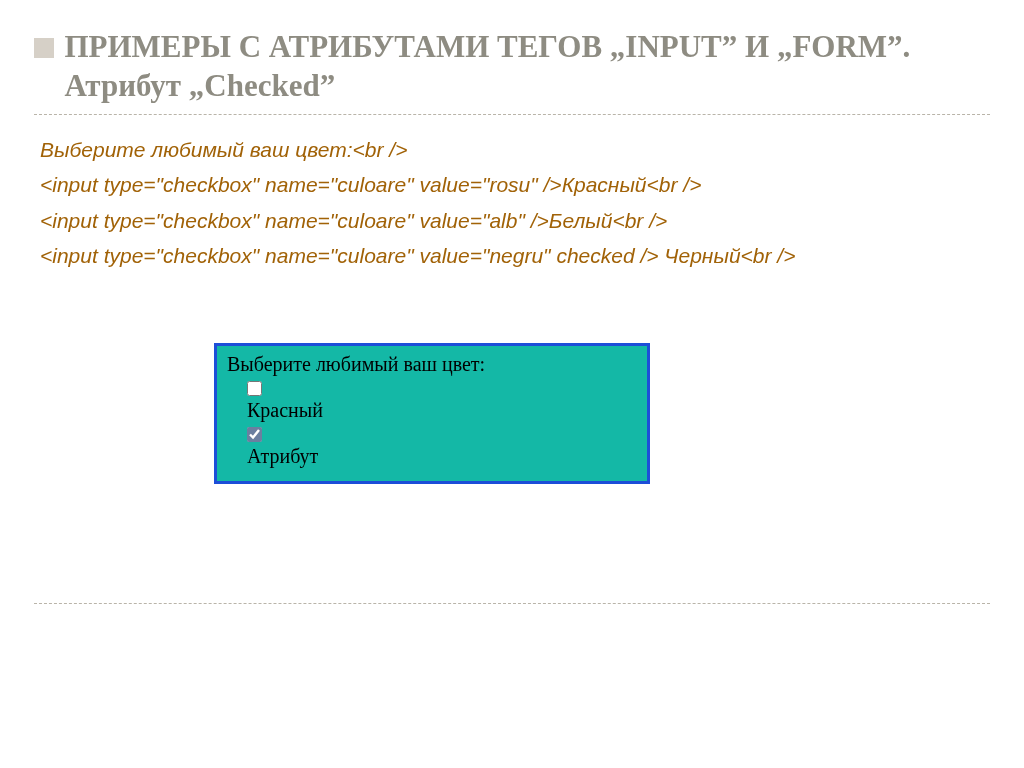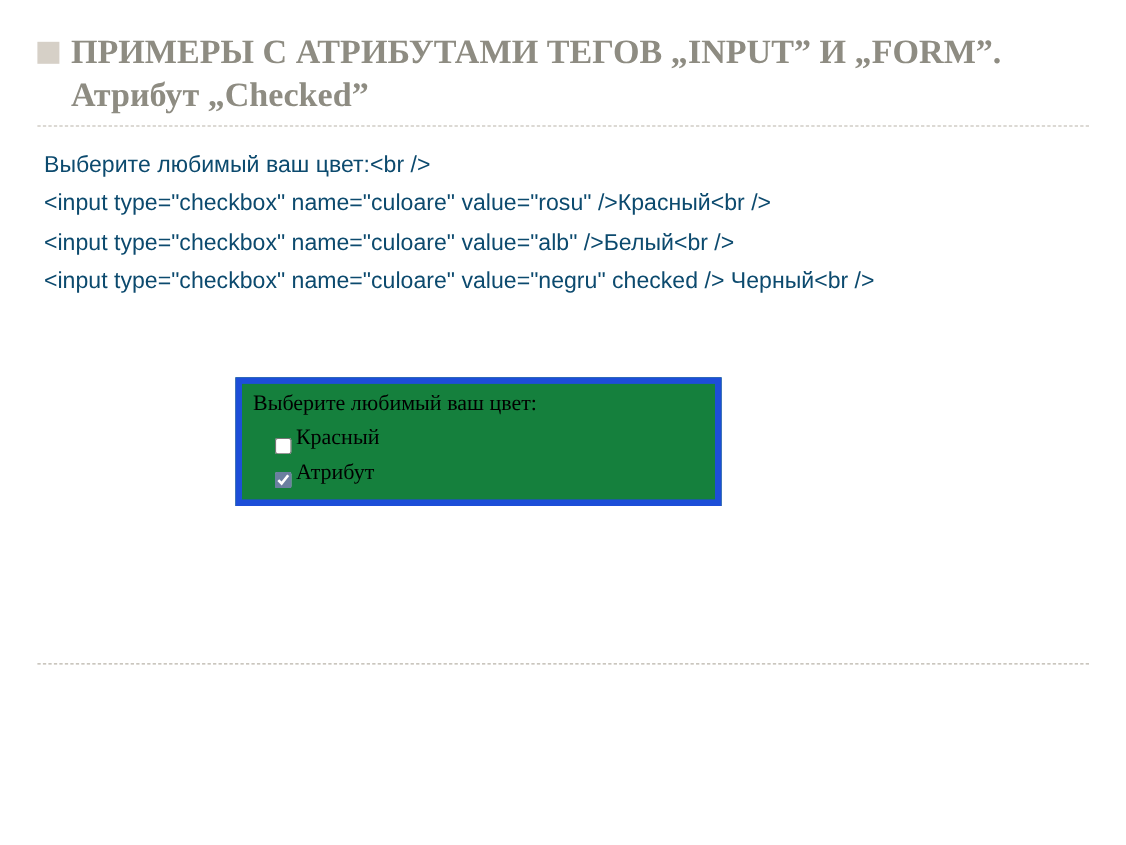--- a/index.html
+++ b/index.html
@@ -47,49 +47,51 @@
   }
   .dashed-line.bottom {
     position: absolute;
     left: 34px;
     right: 34px;
     bottom: 48px;
     margin: 0;
   }
   .content {
     font-size: 21px;
+    font-style: italic;
     line-height: 1.6;
-    color: #0c4a6e;
+    color: #a16207;
     padding-left: 6px;
     padding-top: 2px;
   }
   .content .line {
     margin: 2px 0;
   }
   .example-box {
     margin-top: 70px;
     margin-left: 180px;
     width: 410px;
-    border: 6px solid #1d4ed8;
-    background: #15803d;
+    border: 3px solid #1d4ed8;
+    background: #14b8a6;
     font-family: "Times New Roman", serif;
     font-style: normal;
     font-size: 20px;
     color: #000;
     padding: 4px 10px 10px 10px;
     line-height: 1.45;
   }
   .example-box .prompt {
     margin-bottom: 2px;
   }
   .example-box .opt {
     display: flex;
-    align-items: flex-end;
+    align-items: flex-start;
     margin-left: 20px;
     margin-top: 2px;
+    flex-direction: column;
   }
   .example-box .opt input[type="checkbox"] {
     width: 15px;
     height: 15px;
     margin: 0 4px 0 0;
     accent-color: #6b7fa0;
   }
   .example-box .opt span {
     font-family: "Times New Roman", serif;
   }

